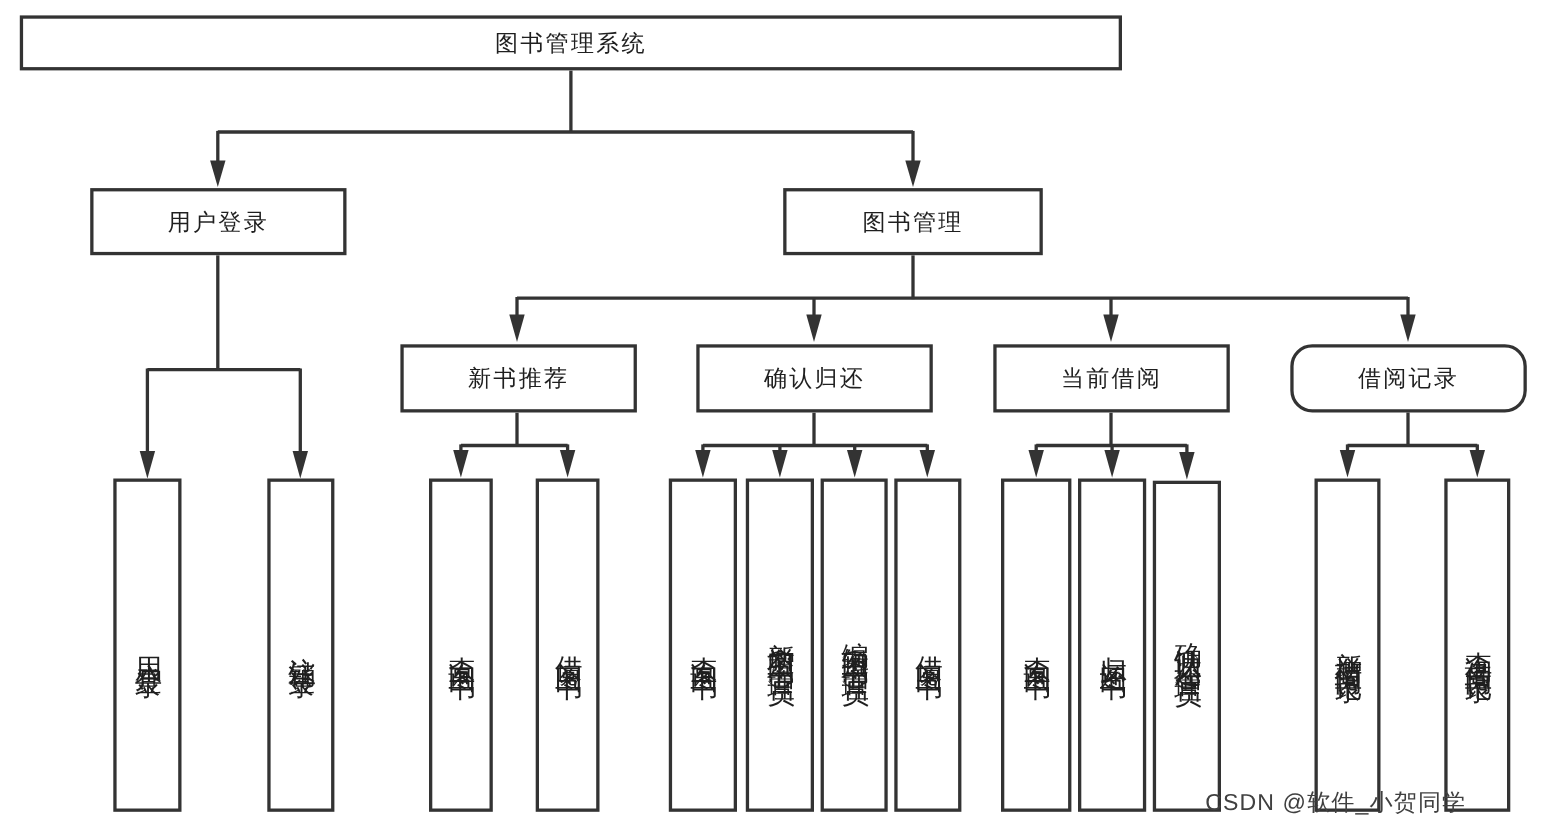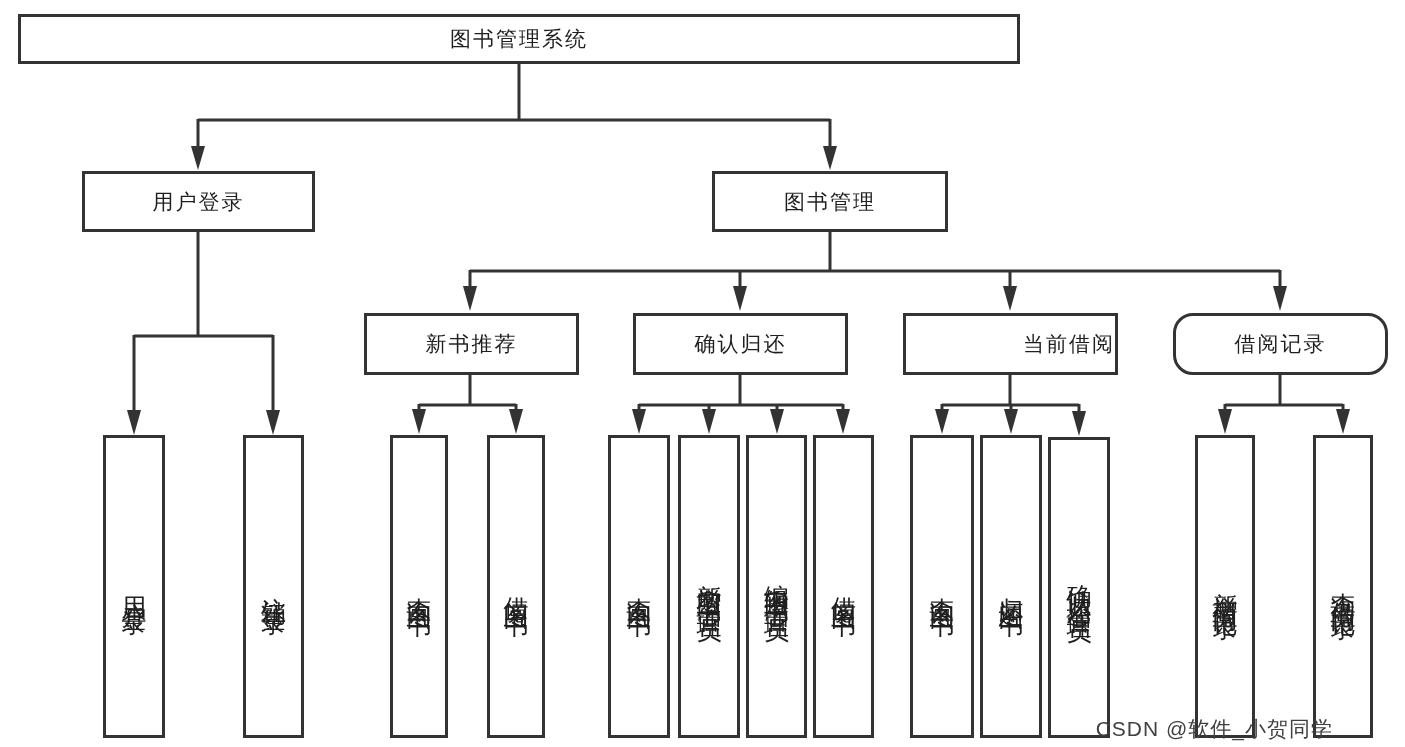--- a/index.html
+++ b/index.html
@@ -127,21 +127,21 @@
   <div class="node hz" style="left:712px; top:171px; width:236px; height:61px;">
     <span>图书管理</span>
   </div>
 
   <div class="node hz" style="left:364px; top:313px; width:215px; height:62px;">
     <span>新书推荐</span>
   </div>
   <div class="node hz" style="left:633px; top:313px; width:215px; height:62px;">
     <span>确认归还</span>
   </div>
-  <div class="node hz" style="left:903px; top:313px; width:215px; height:62px;justify-content:flex-end;">
+  <div class="node hz" style="left:903px; top:313px; width:215px; height:62px;">
     <span>当前借阅</span>
   </div>
   <div class="node hz" style="left:1173px; top:313px; width:215px; height:62px;border-radius:20px;">
     <span>借阅记录</span>
   </div>
 
   <div class="node vt" style="left:103px; top:435px; width:62px; height:303px;">
     <span>用户登录</span>
   </div>
   <div class="node vt" style="left:243px; top:435px; width:61px; height:303px;">

